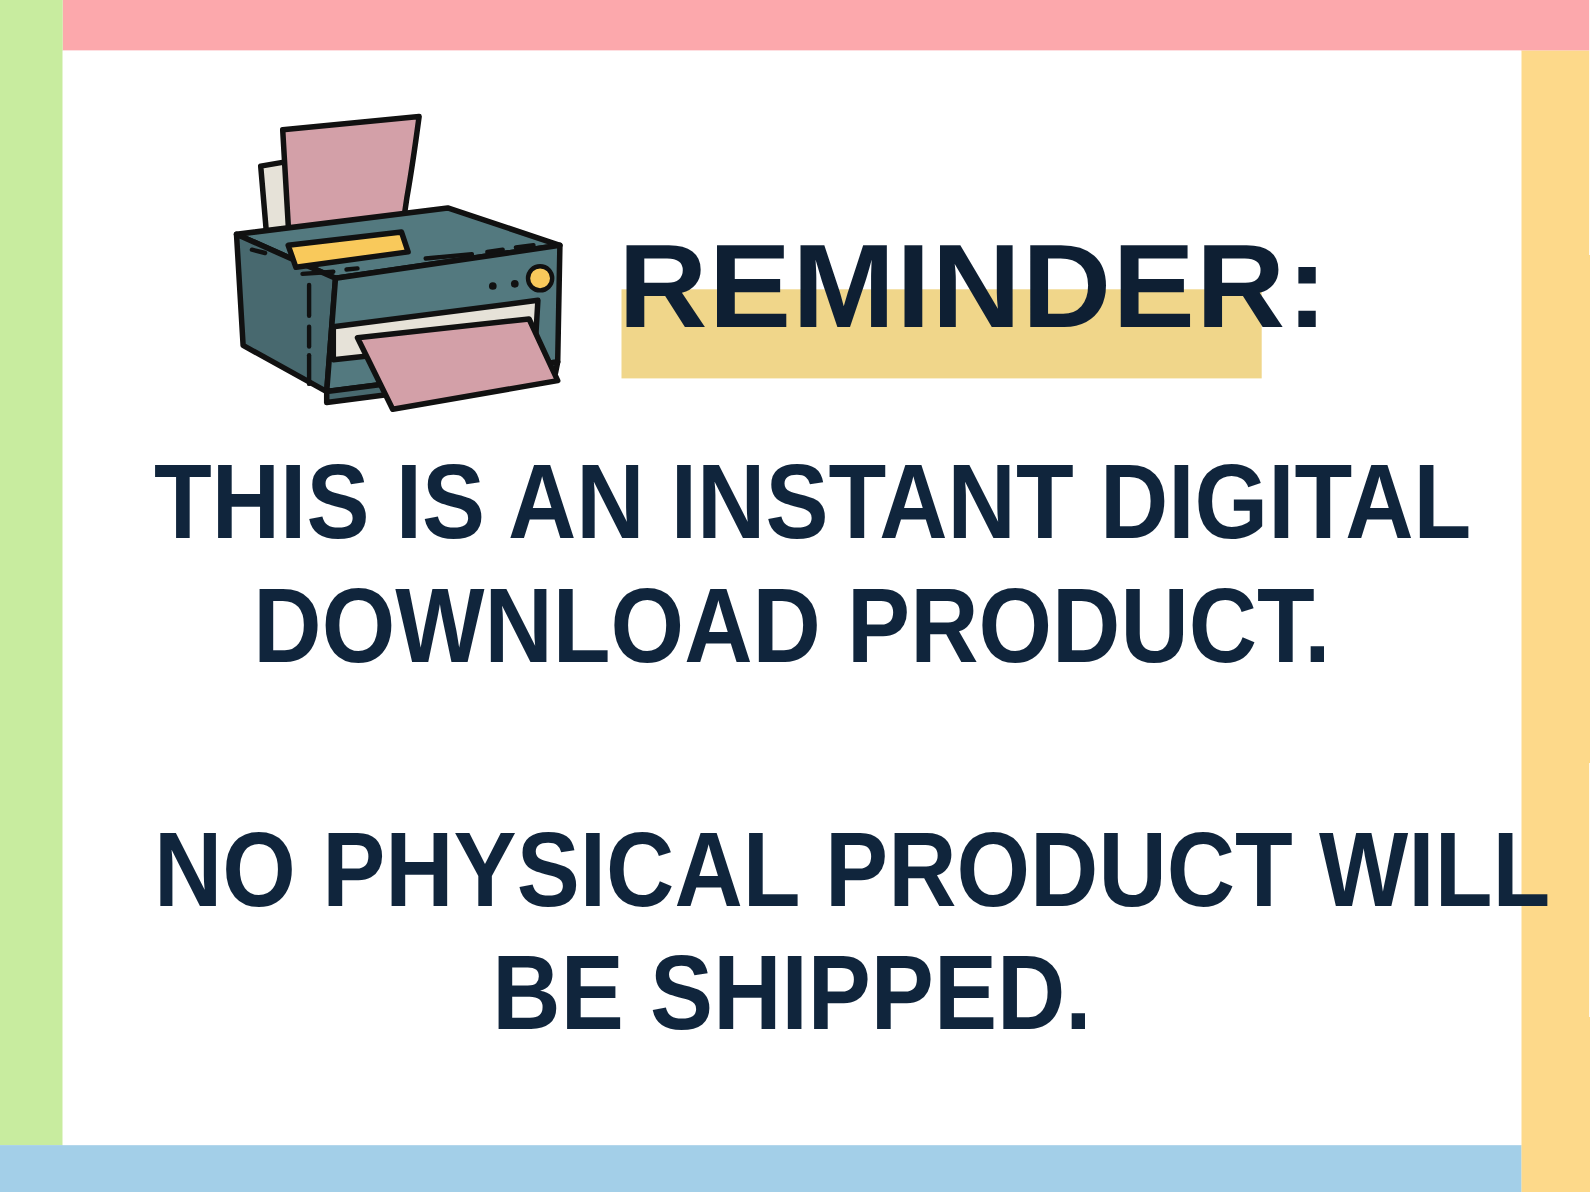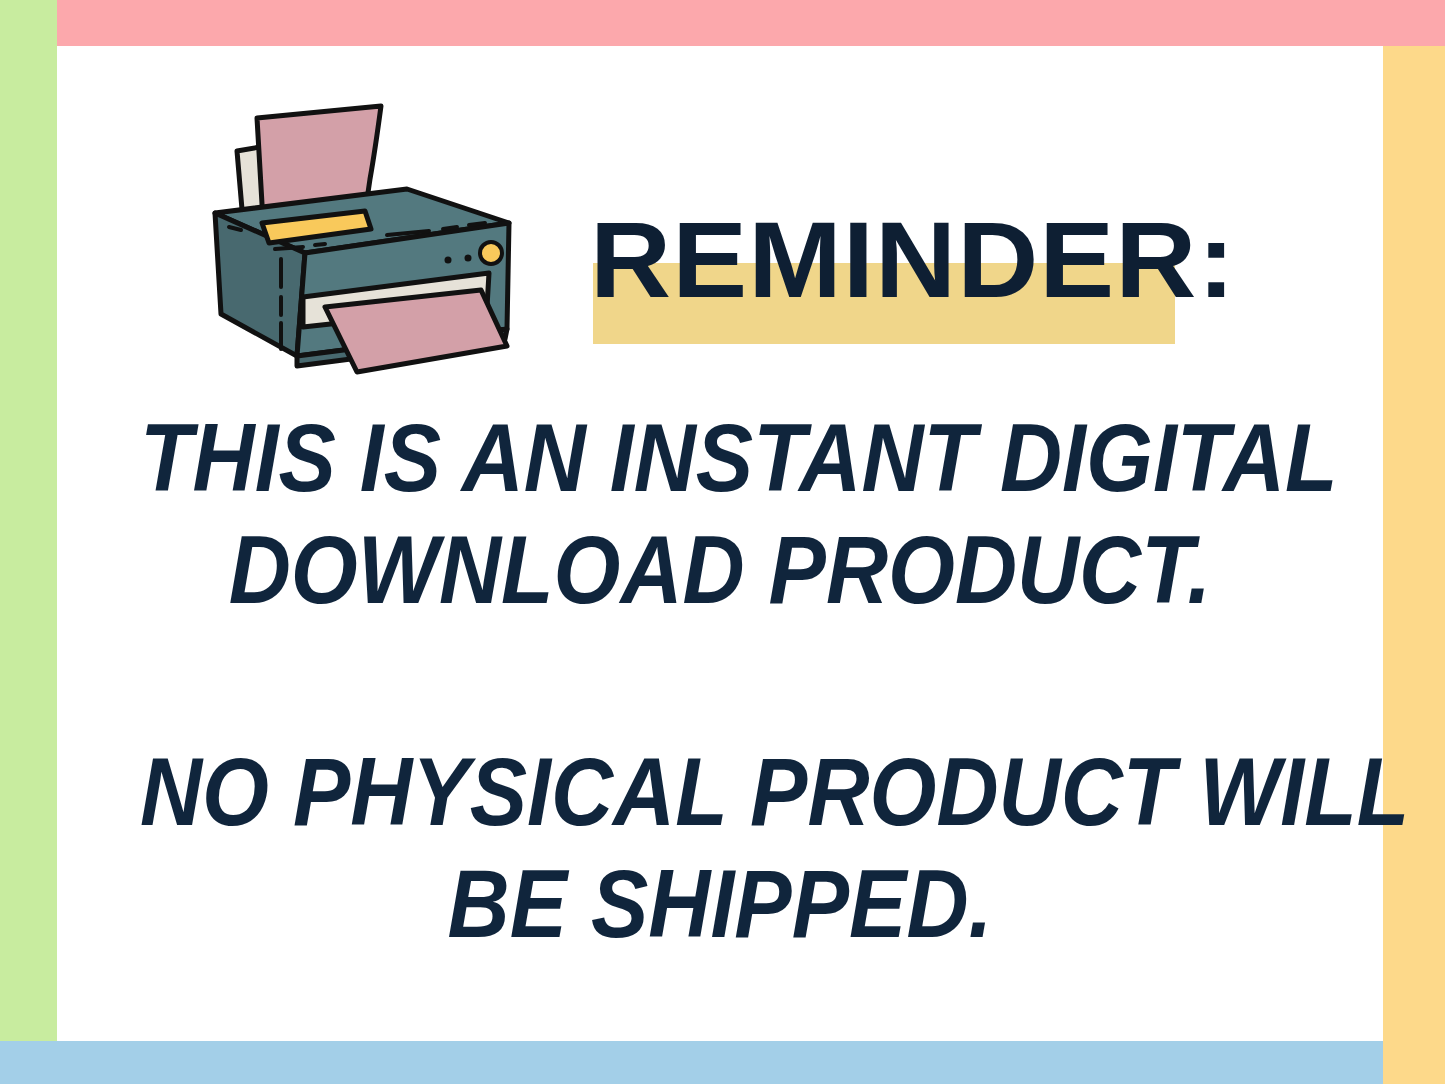--- a/index.html
+++ b/index.html
@@ -73,21 +73,21 @@
   }
   .printer-illustration svg {
     display: block;
     width: 100%;
     height: 100%;
   }
 
   
   .headline-wrap {
     position: absolute;
-    left: 536px;
+    left: 508px;
     top: 155px;
     width: 640px;
     height: 200px;
   }
   .headline-highlight {
     position: absolute;
     left: 0px;
     top: 62px;
     width: 582px;
     height: 81px;
@@ -110,21 +110,20 @@
     transform-origin: center top;
   }
 
   
   .body-copy {
     position: absolute;
     left: 83px;
     top: 355px;
     width: 1160px;
     text-align: center;
-    font-style: italic;
   }
   .body-line {
     font-family: "Liberation Sans Narrow", "Liberation Sans", sans-serif;
     font-weight: bold;
     font-size: 86px;
     line-height: 112px;
     letter-spacing: 0px;
     color: #10253c;
     white-space: nowrap;
     transform: scaleY(1.12);

